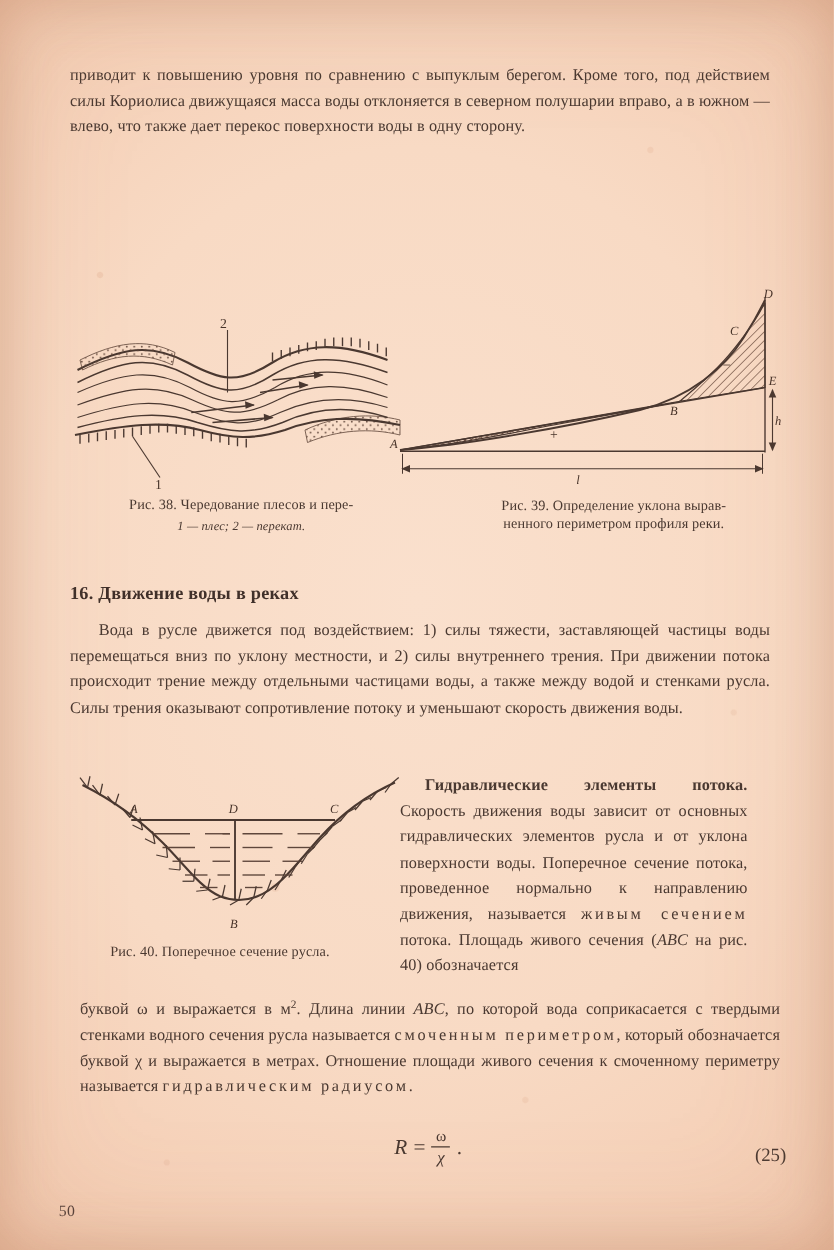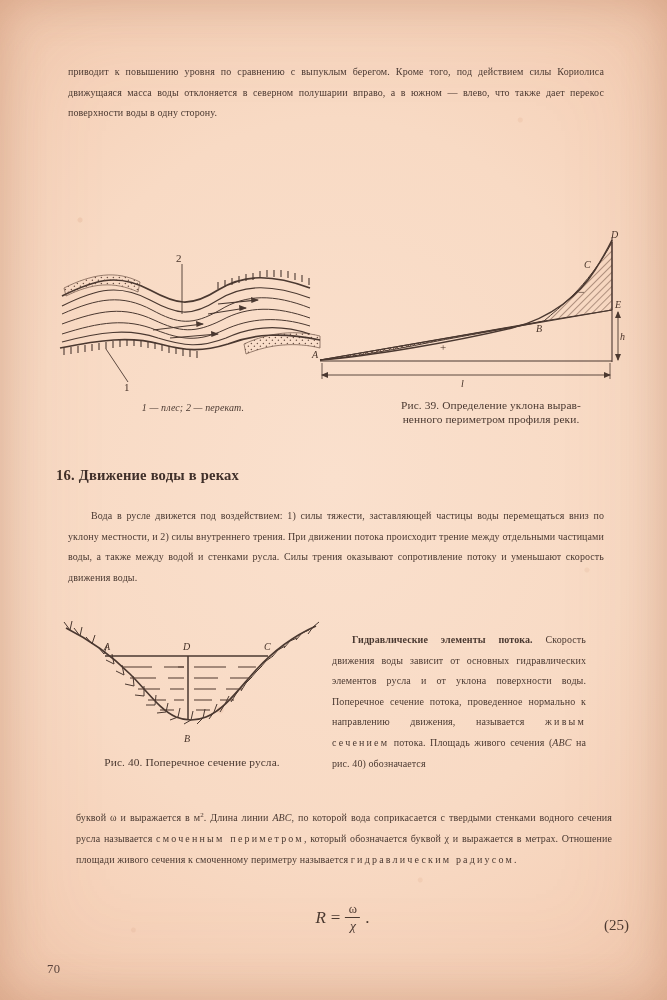--- a/index.html
+++ b/index.html
@@ -26,22 +26,22 @@
       radial-gradient(circle at 20% 93%, rgba(200,140,105,.10) 0 2px, transparent 3px);
     mix-blend-mode:multiply;opacity:.85;
   }
   #vignette{
     position:absolute;inset:0;pointer-events:none;
     box-shadow:inset 0 0 44px rgba(170,105,70,.30), inset 0 0 110px rgba(180,115,80,.16);
   }
   .col{position:absolute;}
 
   p.body{
-    margin:12px;
-    font-size:10px;
+    margin:0;
+    font-size:13px;
     line-height:20.6px;
     text-align:justify;
     text-justify:inter-word;
     letter-spacing:.1px;
     color:#4a3931;
   }
   p.body.ind{text-indent:23px;}
 
   h2.section{
     margin:0;
@@ -178,20 +178,21 @@
 
       <line class="ink" stroke-width=".9" x1="124" y1="12" x2="124" y2="62"></line>
       <text class="lbl" x="118" y="10" style="font-style:normal;font-size:11px">2</text>
 
       <line class="ink" stroke-width=".9" x1="48" y1="97" x2="70" y2="130"></line>
       <text class="lbl" x="66" y="139" style="font-style:normal;font-size:11px">1</text>
     </svg>
   </div>
 
   <div class="caption" style="position:absolute;left:52px;top:398px;width:282px;">
+    <div>Рис. 38. Чередование плесов и пере-</div>
     <div class="sub" style="margin-top:3px;">1 — плес;  2 — перекат.</div>
   </div>
 
   <div class="fig" style="left:312px;top:232px;width:312px;height:155px;">
     <svg width="312" height="155" viewBox="0 0 312 155">
       <defs>
         <pattern id="hatch39" width="5" height="5" patternUnits="userSpaceOnUse" patternTransform="rotate(45)">
           <line x1="0" y1="0" x2="0" y2="5" stroke="#6a4a3c" stroke-width="1"></line>
         </pattern>
         <pattern id="cross39" width="5" height="5" patternUnits="userSpaceOnUse">
@@ -332,21 +333,21 @@
         </g>
       </g>
 
       <text class="lbl" x="44" y="32">A</text>
       <text class="lbl" x="123" y="32">D</text>
       <text class="lbl" x="204" y="32">C</text>
       <text class="lbl" x="124" y="124">B</text>
     </svg>
   </div>
 
-  <div class="caption" style="position:absolute;left:56px;top:756px;width:272px;">Рис. 40. Поперечное сечение русла.</div>
+  <div class="caption" style="position:absolute;left:40px;top:756px;width:272px;">Рис. 40. Поперечное сечение русла.</div>
 
   <div class="col" style="left:320px;top:618px;width:278px;">
     <p class="body" style="text-indent:20px;"><b>Гидравлические элементы потока.</b><span> Скорость движения воды зависит от основных гидравлических элементов русла и от уклона поверхности воды. Поперечное сечение потока, проведенное нормально к направлению движения, называется </span><span style="letter-spacing:2.2px">живым сечением</span><span> потока. Площадь живого сечения (</span><i>ABC</i><span> на рис. 40) обозначается</span></p>
   </div>
 
   <div class="col" style="left:64px;top:793px;width:560px;">
     <p class="body"><span>буквой ω и выражается в м</span><sup style="font-size:.7em">2</sup><span>. Длина линии </span><i>ABC</i><span>, по которой вода соприкасается с твердыми стенками водного сечения русла называется </span><span style="letter-spacing:2.2px">смоченным периметром</span><span>, который обозначается буквой χ и выражается в метрах. Отношение площади живого сечения к смоченному периметру называется </span><span style="letter-spacing:2.2px">гидравлическим радиусом</span><span>.</span></p>
   </div>
 
   <div id="formula-row">
@@ -356,17 +357,17 @@
       <span class="frac">
         <span class="num">ω</span>
         <span class="bar"></span>
         <span class="den">χ</span>
       </span>
       <span>.</span>
     </div>
     <div class="eqno">(25)</div>
   </div>
 
-  <div id="pageno">70</div>
+  <div id="pageno">50</div>
 
   <div id="grain"></div>
   <div id="vignette"></div>
 </div>
 
 </body></html>

